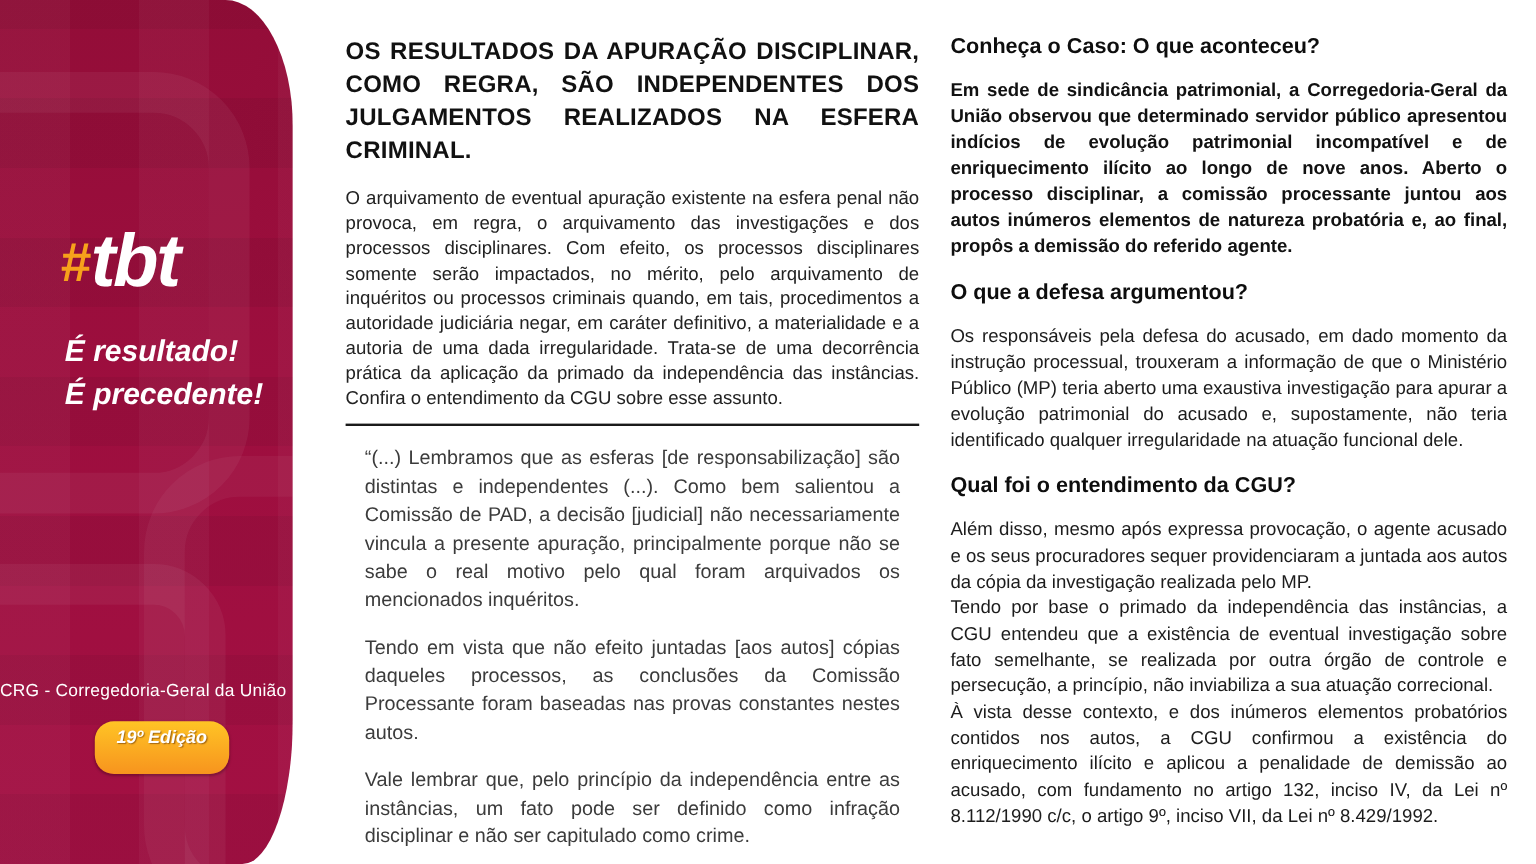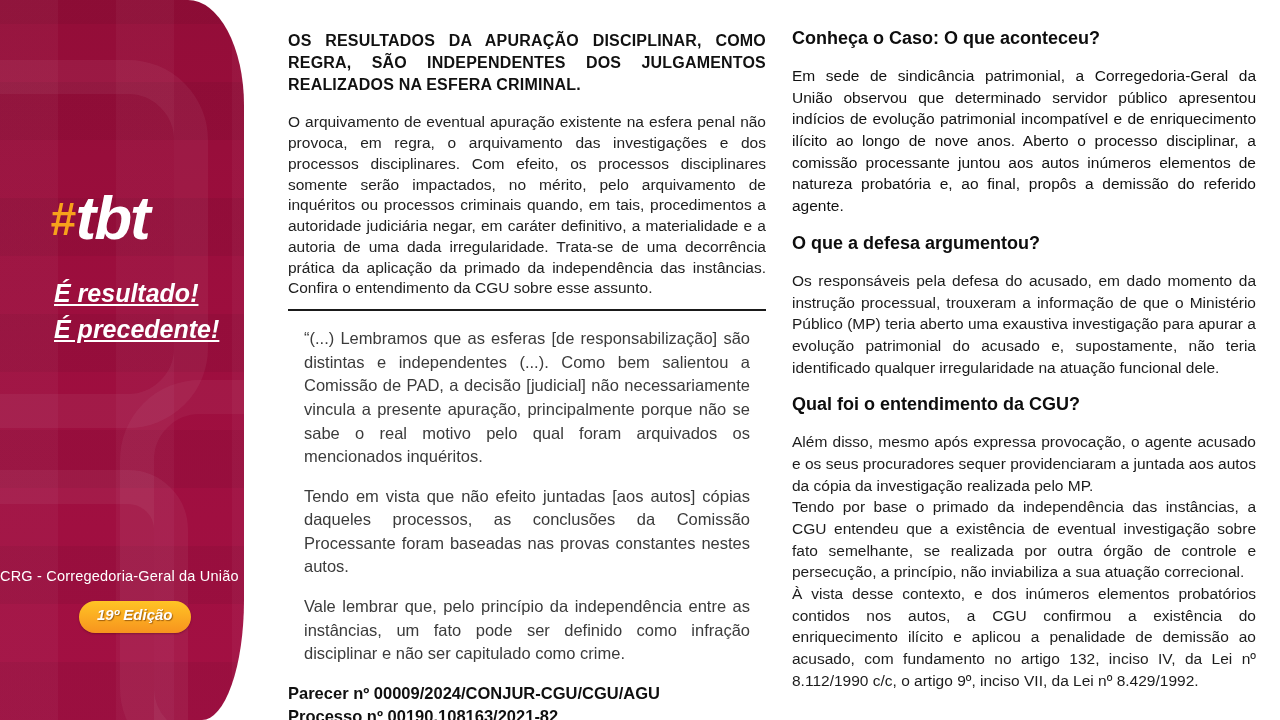--- a/index.html
+++ b/index.html
@@ -28,56 +28,56 @@
   .glyph.g3{width:240px;height:240px;left:-120px;top:470px;border-radius:60px;}
 
   .hashtag-logo{
     position:absolute;left:50px;top:182px;
     font-style:italic;font-weight:bold;font-size:62px;letter-spacing:-2px;
     color:#ffffff;white-space:nowrap;
   }
   .hash-symbol{font-size:46px;position:relative;top:-4px;margin-right:2px;}
   .tagline{
     position:absolute;left:54px;top:276px;
-    font-style:italic;font-weight:bold;font-size:25px;line-height:1.42;color:#ffffff;text-decoration:underline;
+    font-style:italic;font-weight:bold;font-size:25px;line-height:1.42;color:#ffffff;
   }
   .org-name{
     position:absolute;left:0;top:568px;width:252px;text-align:left;
     font-size:14.5px;color:#ffffff;letter-spacing:0.2px;white-space:nowrap;
   }
   .edition-badge{
     position:absolute;left:79px;top:601px;
     background:linear-gradient(#ffc425,#f7941e);
-    border-radius:16px;padding:5px 18px 10px;
+    border-radius:16px;padding:5px 18px 22px;
     font-style:italic;font-weight:bold;font-size:15px;color:#ffffff;
     text-shadow:1px 1px 1px rgba(90,40,0,0.55);
     box-shadow:0 1px 2px rgba(0,0,0,0.25);
   }
 
   
   .main-col{position:absolute;left:288px;top:30px;width:478px;color:#1a1a1a;}
   .article-title{
-    font-size:16px;font-weight:bold;line-height:1.38;text-align:justify;
+    font-size:20px;font-weight:bold;line-height:1.38;text-align:justify;
     color:#111111;margin:0;letter-spacing:0.2px;
   }
   .article-intro{
     margin:16px 0 0;font-size:15.5px;line-height:1.34;text-align:justify;color:#222222;
   }
   .divider{border:none;border-top:2px solid #1a1a1a;margin:10px 0 14px;}
   .quote-block p{
     margin:16px;font-size:16.5px;line-height:1.43;text-align:justify;color:#3b3b3b;
   }
   .refs{margin-top:16px;font-weight:bold;font-size:16.5px;line-height:1.38;color:#101010;}
   .refs div{white-space:nowrap;}
 
   
   .case-col{position:absolute;left:792px;top:28px;width:464px;font-size:15.5px;color:#1c1c1c;}
   .case-heading{font-weight:bold;font-size:18px;margin:0 0 16px;color:#0d0d0d;}
   .case-body{margin:0 0 16px;text-align:justify;line-height:1.4;}
-  .case-body.bold{font-weight:normal;color:#111111;}
+  .case-body.bold{font-weight:bold;color:#111111;}
   .case-body p{margin:0;}
 </style>
 </head>
 <body>
 
 <div id="page">
 
   <aside class="sidebar">
     <div class="glyph g1"></div>
     <div class="glyph g2"></div>

